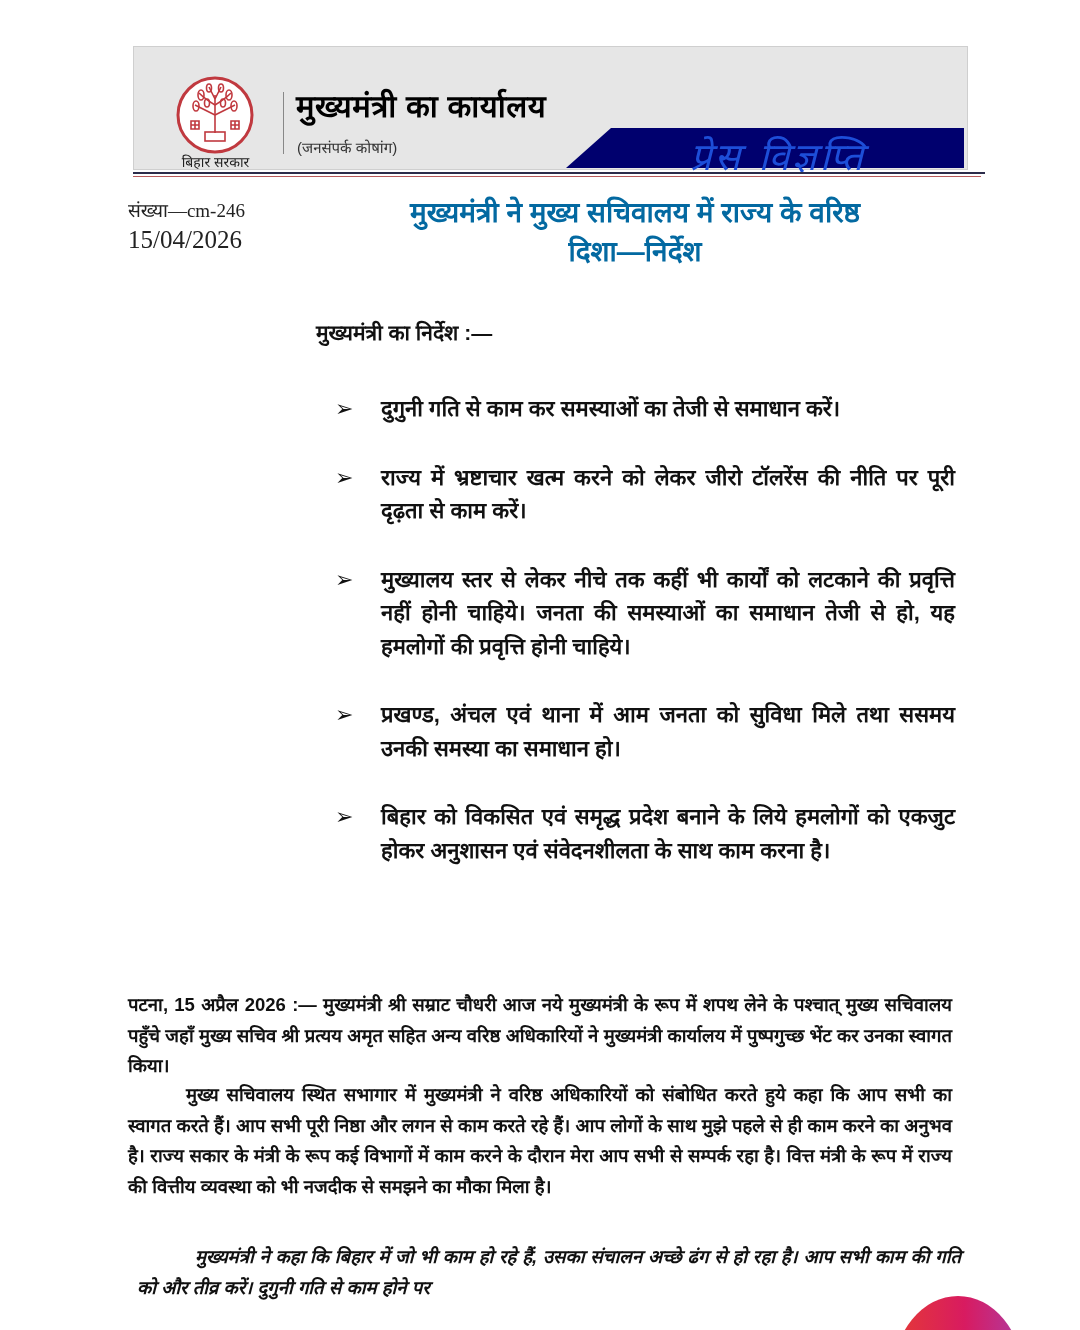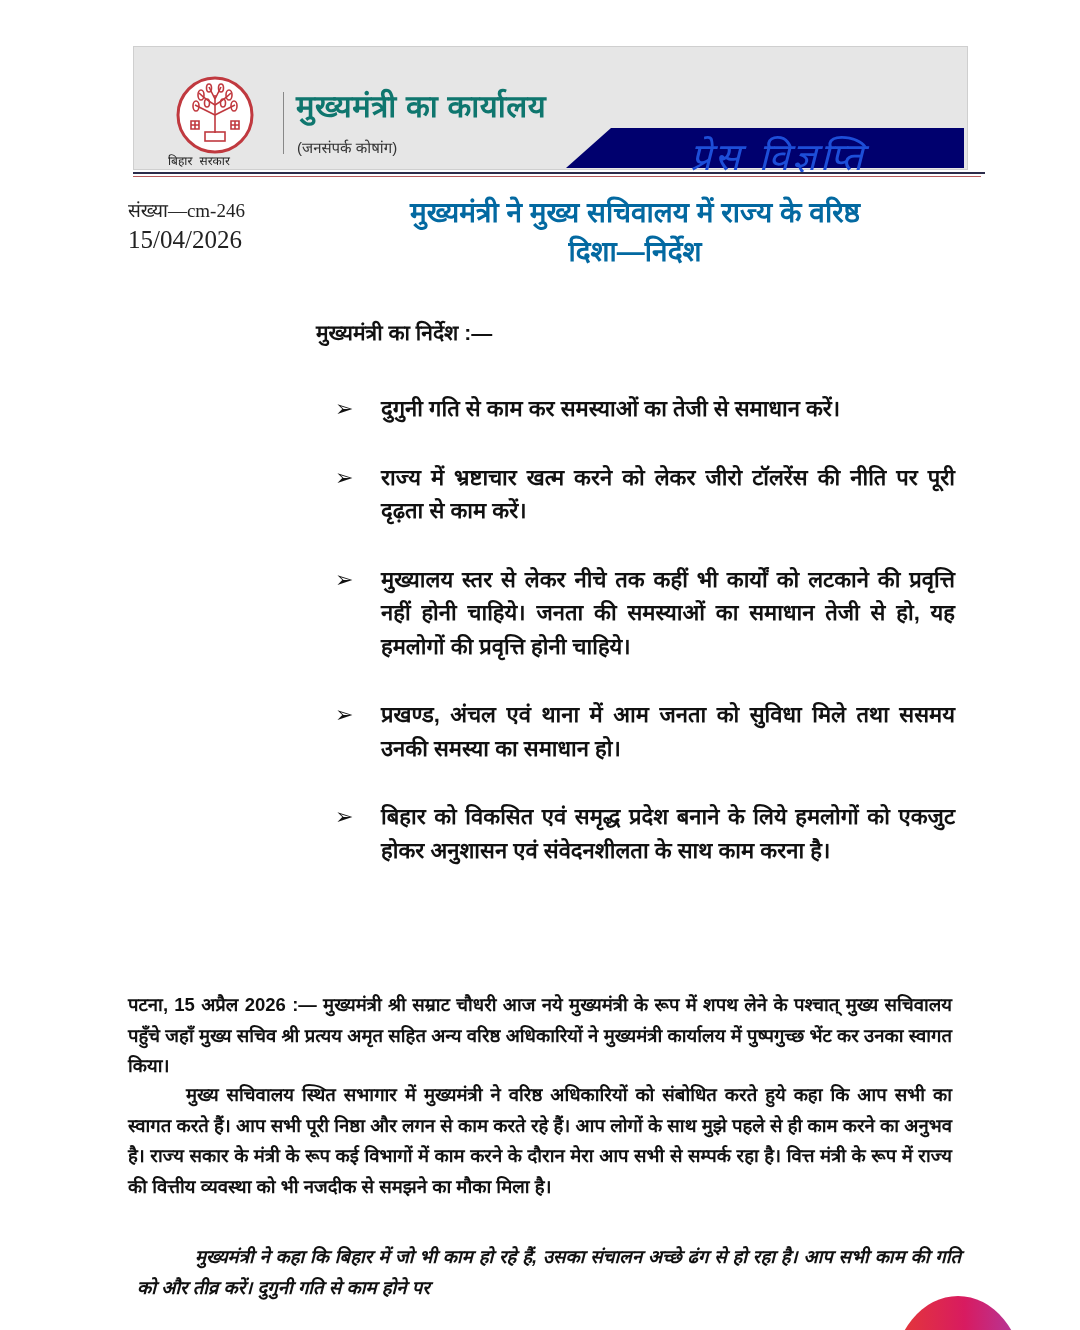--- a/index.html
+++ b/index.html
@@ -1,23 +1,23 @@
 <!DOCTYPE html>
 <html><head>
 <meta charset="utf-8">
 <style>
   html, body { margin:0; padding:0; background:#ffffff; }
   body { width:1080px; height:1330px; position:relative; overflow:hidden; font-family:"Liberation Sans", sans-serif; color:#111; }
   .header { position:absolute; left:133px; top:46px; width:835px; height:124px; background:#e6e6e6; border:1px solid #cfcfcf; box-sizing:border-box; }
   .rule1 { position:absolute; left:133px; top:172px; width:852px; height:2px; background:#2c2c4a; }
   .rule2 { position:absolute; left:133px; top:176px; width:848px; height:1px; background:#b85a5a; }
   .emblem { position:absolute; left:175px; top:75px; width:80px; height:80px; }
-  .emblem-label { position:absolute; left:168px; top:152px; width:95px; text-align:left; font-family:Liberation Mono, monospace; font-size:12px; color:#222; }
+  .emblem-label { position:absolute; left:168px; top:152px; width:95px; text-align:center; font-family:Liberation Sans, sans-serif; font-size:14px; color:#222; }
   .vsep { position:absolute; left:283px; top:92px; width:1px; height:62px; background:#888; }
-  .office-title { position:absolute; left:296px; top:84px; font-size:31px; font-weight:bold; color:#0f766e; letter-spacing:0.5px;text-align:right; }
+  .office-title { position:absolute; left:296px; top:84px; font-size:31px; font-weight:bold; color:#000000; letter-spacing:0.5px;text-align:right; }
   .office-sub { position:absolute; left:297px; top:137px; font-size:15px; color:#333; }
   .banner { position:absolute; left:566px; top:128px; width:398px; height:40px; }
   .banner-text { position:absolute; left:690px; top:129px; font-size:38px; font-style:italic; color:#1d4ed8; font-family:"DejaVu Serif", serif; letter-spacing:3px; }
   .ref-no { position:absolute; left:128px; top:197px; font-family:"Liberation Serif", serif; font-size:19px; color:#222; }
   .ref-date { position:absolute; left:128px; top:226px; font-family:"Liberation Serif", serif; font-size:25px; color:#222; }
   .headline { position:absolute; left:320px; top:193px; width:630px; text-align:center; font-size:28px; line-height:39px; font-weight:bold; color:#0369a1; }
   .directive-label { position:absolute; left:316px; top:318px; font-size:21px; font-weight:bold; }
   .bullets { position:absolute; left:335px; top:392px; width:620px; }
   .bullet { display:flex; align-items:flex-start; margin-bottom:0; }
   .arrow { width:46px; flex:none; font-size:22px; line-height:33px; }

